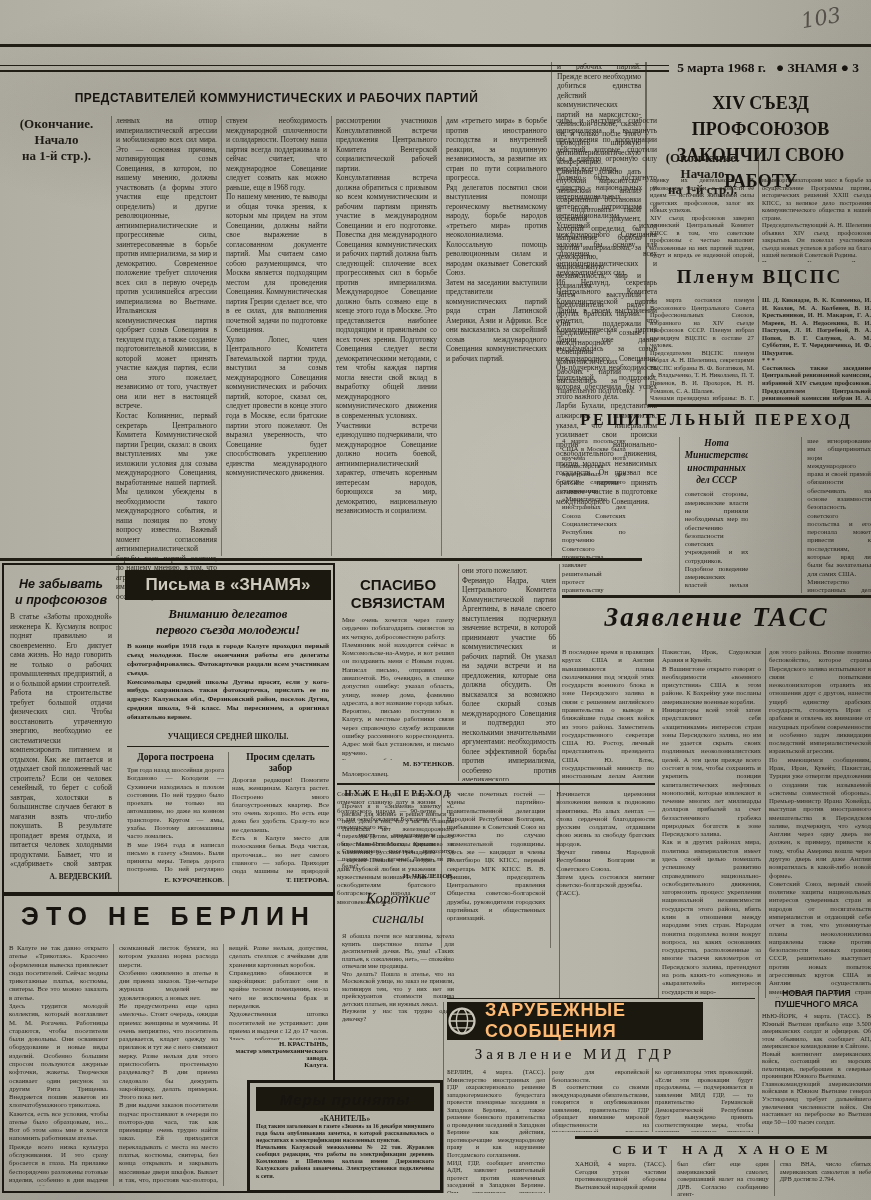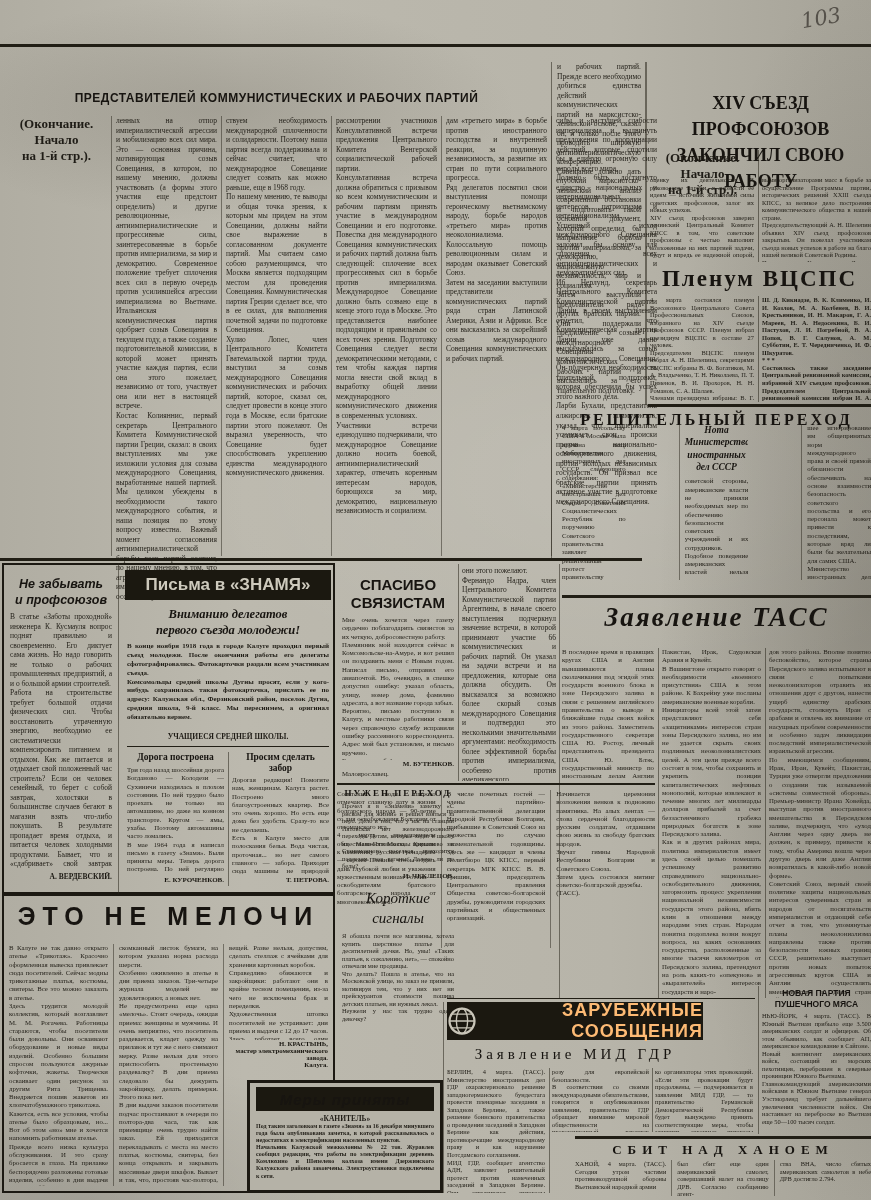--- a/index.html
+++ b/index.html
@@ -17,39 +17,46 @@
   .txt{font:7.5px/1.27 "Liberation Serif",serif;text-align:justify;white-space:pre-line;color:#211e17;overflow:hidden;}
   .t68{font-size:6.8px;line-height:1.22;}
   .t64{font-size:6.4px;line-height:1.18;}
   .bold{font-weight:bold;}
   .kick{font-weight:bold;text-align:center;white-space:pre-line;font-size:13px;margin-bottom:4px;}
   .sig{font-weight:bold;text-align:right;font-size:7.5px;color:#1b1812;}
   .center{text-align:center;}
   .vr{position:absolute;width:0;border-left:1px solid rgba(42,38,28,.55);}
   .hr{position:absolute;border-top:1px solid #211e15;border-bottom:2px solid #211e15;height:3px;}
   .hr1{position:absolute;border-top:1.5px solid #211e15;height:0;}
-  .bar{background:#1b1810;color:#c9c5b8;display:flex;align-items:center;justify-content:center;text-align:right;}
+  .bar{background:#1b1810;color:#c9c5b8;display:flex;align-items:center;justify-content:center;}
   .serifhead{font-family:"Liberation Serif",serif;font-weight:bold;color:#171410;}
   .sanshead{font-family:"Liberation Sans",sans-serif;font-weight:bold;color:#171410;}
   .cols{display:flex;}
   .cols>div{flex:1;overflow:hidden;}
   .cols>div+div{border-left:1px solid rgba(42,38,28,.5);padding-left:5px;margin-left:5px;}
   .frame{border:2px solid #1c1912;}
   .pencil{font:italic 21px "DejaVu Serif",serif;color:#55514a;transform:rotate(-10deg);}
   .budbody{column-count:5;column-gap:9px;column-fill:auto;column-rule:1px solid rgba(42,38,28,.5);}
   .budbody .txt{margin-bottom:22px;}
 </style>
 </head>
 <body>
 
 <div class="page">
 
   <div class="b pencil" style="right:30px;top:6px;">103</div>
 
   <div class="b hr" style="left:0;top:44px;width:871px;"></div>
+  <div class="b" style="left:0;top:56px;width:871px;height:24px;display:flex;align-items:center;">
+    <div style="flex:1;height:4px;border-top:1px solid #211e15;border-bottom:2px solid #211e15;margin-right:8px;"></div>
+    <div class="serifhead" style="font-size:13.5px;white-space:nowrap;padding-right:12px;">
+      <span>5 марта 1968 г.</span>&nbsp;&nbsp;
+      <span>● ЗНАМЯ ● 3</span>
+    </div>
+  </div>
 
   <div class="b sanshead center" style="left:6px;top:91px;width:541px;font-size:12px;letter-spacing:.5px;white-space:nowrap;">ПРЕДСТАВИТЕЛЕЙ  КОММУНИСТИЧЕСКИХ  И  РАБОЧИХ  ПАРТИЙ</div>
 
   <div class="b budbody" style="left:6px;top:116px;width:541px;height:440px;">
     <div class="kick">(Окончание. Начало
 на 1-й стр.).</div>
     <div class="txt">ленных на отпор империалистической агрессии и мобилизацию всех сил мира. Это — основная причина, мотивирующая созыв Совещания, в котором, по нашему мнению, должны участвовать (а формы этого участия еще предстоит определить) и другие революционные, антиимпериалистические и прогрессивные силы, заинтересованные в борьбе против империализма, за мир и демократию. Современное положение требует сплочения всех сил в первую очередь против усилившейся агрессии империализма во Вьетнаме. Итальянская коммунистическая партия одобряет созыв Совещания в текущем году, а также создание подготовительной комиссии, в которой может принять участие каждая партия, если она этого пожелает, независимо от того, участвует она или нет в настоящей встрече.
 Костас Колияннис, первый секретарь Центрального Комитета Коммунистической партии Греции, сказал: в своих выступлениях мы уже изложили условия для созыва международного Совещания, выработанные нашей партией. Мы целиком убеждены в необходимости такого международного события, и наша позиция по этому вопросу известна. Важный момент согласования антиимпериалистической борьбы всех партий состоит, по нашему мнению, в том, что агрессивным действиям империализма и НАТО, мы особенно чув-</div>
     <div class="txt">ствуем необходимость международной сплоченности и солидарности. Поэтому наша партия всегда поддерживала и сейчас считает, что международное Совещание следует созвать как можно раньше, еще в 1968 году.
 По нашему мнению, те выводы и общая точка зрения, к которым мы придем на этом Совещании, должны найти свое выражение в согласованном документе партий. Мы считаем само собою разумеющимся, что Москва является подходящим местом для проведения Совещания. Коммунистическая партия Греции сделает все, что в ее силах, для выполнения почетной задачи по подготовке Совещания.
@@ -84,33 +91,33 @@
   <div class="b kick" style="left:650px;top:150px;width:105px;">(Окончание. Начало
 на 1-й стр.).</div>
   <div class="b txt t64" style="left:650px;top:176px;width:104px;height:86px;">оценку их деятельности. В руководстве партии, в верности ее идеям — источник жизненной силы советских профсоюзов, залог их новых успехов.
 XIV съезд профсоюзов заверил ленинский Центральный Комитет КПСС в том, что советские профсоюзы с честью выполнят возложенные на них партией задачи, будут и впредь ее надежной опорой, активными помощниками, верными проводниками ее политики, бое-</div>
   <div class="b txt t64" style="left:762px;top:176px;width:109px;height:86px;">выми организаторами масс в борьбе за осуществление Программы партии, исторических решений XXIII съезда КПСС, за великое дело построения коммунистического общества в нашей стране.
 Председательствующий А. Н. Шелепин объявил XIV съезд профсоюзов закрытым. Он пожелал участникам съезда новых успехов в работе на благо нашей великой Советской Родины.
 Под сводами Кремлевского Дворца съездов торжественно прозвучал партийный гимн «Интернационал».
 (ТАСС).</div>
   <div class="vr" style="left:758px;top:150px;height:112px;"></div>
 
-  <div class="b serifhead center" style="left:648px;top:266px;width:223px;font-size:23px;letter-spacing:2px;">Пленум  ВЦСПС</div>
+  <div class="b serifhead center" style="left:648px;top:266px;width:223px;font-size:19px;letter-spacing:2px;">Пленум  ВЦСПС</div>
   <div class="b txt t64" style="left:650px;top:296px;width:104px;height:106px;">4 марта состоялся пленум Всесоюзного Центрального Совета Профессиональных Союзов, избранного на XIV съезде профсоюзов СССР. Пленум избрал президиум ВЦСПС в составе 27 человек.
 Председателем ВЦСПС пленум избрал А. Н. Шелепина, секретарями ВЦСПС избраны В. Ф. Богатиков, М. А. Владыченко, Т. Н. Николаева, П. Т. Пименов, В. И. Прохоров, Н. Н. Романов, С. А. Шалаев.
 Членами президиума избраны: В. Г. Архипов, В. А. Блюч, Б. С. Егоров, М. А. Зайцев,</div>
   <div class="b txt t64 bold" style="left:762px;top:296px;width:109px;height:106px;">Ш. Д. Кикнадзе, В. К. Клименко, И. И. Козлов, М. А. Колбенев, В. И. Крестьянинов, И. Н. Макаров, Г. А. Мареев, Н. А. Недосекина, Б. И. Пастухов, Л. И. Погребной, В. А. Попов, В. Г. Салунов, А. М. Субботин, Е. Т. Чередниченко, И. Ф. Шкуратов.
 * * *
 Состоялось также заседание Центральной ревизионной комиссии, избранной XIV съездом профсоюзов. Председателем Центральной ревизионной комиссии избран И. А. Новиков.
 (ТАСС).</div>
   <div class="vr" style="left:758px;top:296px;height:106px;"></div>
   <div class="b hr" style="left:648px;top:404px;width:223px;"></div>
 
   <div class="b serifhead center" style="left:562px;top:411px;width:309px;font-size:16px;letter-spacing:3px;">РЕШИТЕЛЬНЫЙ  ПЕРЕХОД</div>
-  <div class="b cols" style="left:562px;top:424px;width:309px;height:156px;gap:48px;">
+  <div class="b cols" style="left:562px;top:437px;width:309px;height:156px;gap:48px;">
     <div class="txt t68">4 марта посольству США в Москве была вручена нота Министерства иностранных дел СССР следующего содержания:
 «Министерство иностранных дел Союза Советских Социалистических Республик по поручению Советского правительства заявляет решительный протест правительству Соединенных Штатов Америки в связи с новыми преступными актами в отношении советского посольства в Вашингтоне, совершенными в ночь на 4 марта с. г.
 Эти новые бандитские акции против дипломатического представительства СССР свидетельствуют о том, что, несмотря на неоднократные предупреждения</div>
     <div>
       <div class="serifhead center" style="font-style:italic;font-size:9.5px;line-height:1.3;white-space:pre-line;margin-bottom:4px;">Нота Министерства
 иностранных дел СССР</div>
       <div class="txt t68">советской стороны, американские власти не приняли необходимых мер по обеспечению безопасности советских учреждений и их сотрудников.
 Подобное поведение американских властей нельзя расценить иначе, как проявление безответственности со стороны правительства США в вопросах соблюдения неприкосновенности иностранного представительства и создания нормальных условий для осуществления им своих функций.
 Правительству США должно быть ясно, что дальней-</div>
     </div>
@@ -174,21 +181,21 @@
   <div class="b txt t64" style="left:342px;top:802px;width:112px;height:70px;">Прочел я в «Знамени» заметку «С риском для жизни» и решил взяться за перо. Дело в том, что у нас на станции Пятовская нет железнодорожного перехода. Детям, которые ходят в школу из Мало-Пятовского, Кирьяново и Станционного поселков, приходится подлезать под вагоны. Далеко ли до беды?</div>
   <div class="b sig" style="left:342px;top:872px;width:112px;font-size:7px;">И. ЧЕКЛЕЦОВ.</div>
 
   <div class="b serifhead center" style="left:342px;top:888px;width:112px;font-size:15px;font-style:italic;font-weight:normal;line-height:1.35;white-space:pre-line;">Короткие
 сигналы</div>
   <div class="b txt t64" style="left:342px;top:932px;width:112px;height:140px;">Я обошла почти все магазины, хотела купить шерстяное платье для десятилетней дочки. Но, увы! «Таких платьев, к сожалению, нет», — спокойно отвечали мне продавцы.
 Что делать? Пошла в ателье, что на Московской улице, но заказ не приняли, мотивируя тем, что у них нет ни прейскурантов стоимости пошива детских платьев, ни нужных лекал.
 Неужели у нас так трудно одеть девочку?</div>
 
   <div class="b frame" style="left:2px;top:894px;width:333px;height:299px;"></div>
-  <div class="b sanshead center" style="left:8px;top:902px;width:321px;font-size:25px;letter-spacing:7px;white-space:nowrap;">ЭТО  НЕ  МЕЛОЧИ</div>
+  <div class="b sanshead center" style="left:8px;top:902px;width:321px;font-size:25px;letter-spacing:7px;white-space:nowrap;">ЭТО  НЕ  БЕРЛИН</div>
   <div class="b cols" style="left:9px;top:944px;width:319px;height:242px;">
     <div class="txt t68">В Калуге не так давно открыто ателье «Трикотаж». Красочно оформленная вывеска привлекает сюда посетителей. Сейчас модны трикотажные платья, костюмы, свитеры. Все это можно заказать в ателье.
 Здесь трудится молодой коллектив, который возглавляет М. М. Рогачева. Работницы стараются, чтобы посетители были довольны. Они осваивают оборудование и новые виды изделий. Особенно большим спросом пользуются ажурные кофточки, жакеты. Творчески осваивает один рисунок за другим Рита Трищенва. Внедряется пошив жакетов из хлопчатобумажного трикотажа.
 Кажется, есть все условия, чтобы ателье было образцовым, но... Вот об этом «но» мне и хочется напомнить работникам ателье.
 Прежде всего низка культура обслуживания. И это сразу бросается в глаза. На прилавке беспорядочно разложены готовые изделия, особенно в дни выдачи — в субботу, поэтому очень трудно подобрать нужное. Над прилавками висит объявление о днях приема и выдачи заказов, написанное на тетрадном листе. Над ним</div>
     <div class="txt t68">скомканный листок бумаги, на котором указана норма расхода шерсти.
 Особенно оживленно в ателье в дни приема заказов. Три-четыре журнала моделей не удовлетворяют, а новых нет.
 Не предусмотрена еще одна «мелочь». Стоит очередь, ожидая приема: женщины и мужчины. И очень неприятно, что посетитель раздевается, кладет одежду на прилавок и тут же с него снимают мерку. Разве нельзя для этого приспособить простенькую раздевалку? В дни приема следовало бы дежурить закройщику, делать примерки. Этого пока нет.
 В дни выдачи заказов посетители подчас простаивают в очереди по полтора-два часа, так как приемщице очень трудно найти заказ. Ей приходится перекладывать с места на место платья, костюмы, свитеры, без конца открывать и закрывать массивные двери шкафов. Бывает и так, что, простояв час-полтора, посетитель уходит, как говорится, несолоно хлебавши. А назавтра вам непременно ответят: «Сегодня искать не буду. У меня день приема».
 Одной приемщице, конечно, работать трудно. Ей нужна помощь.

